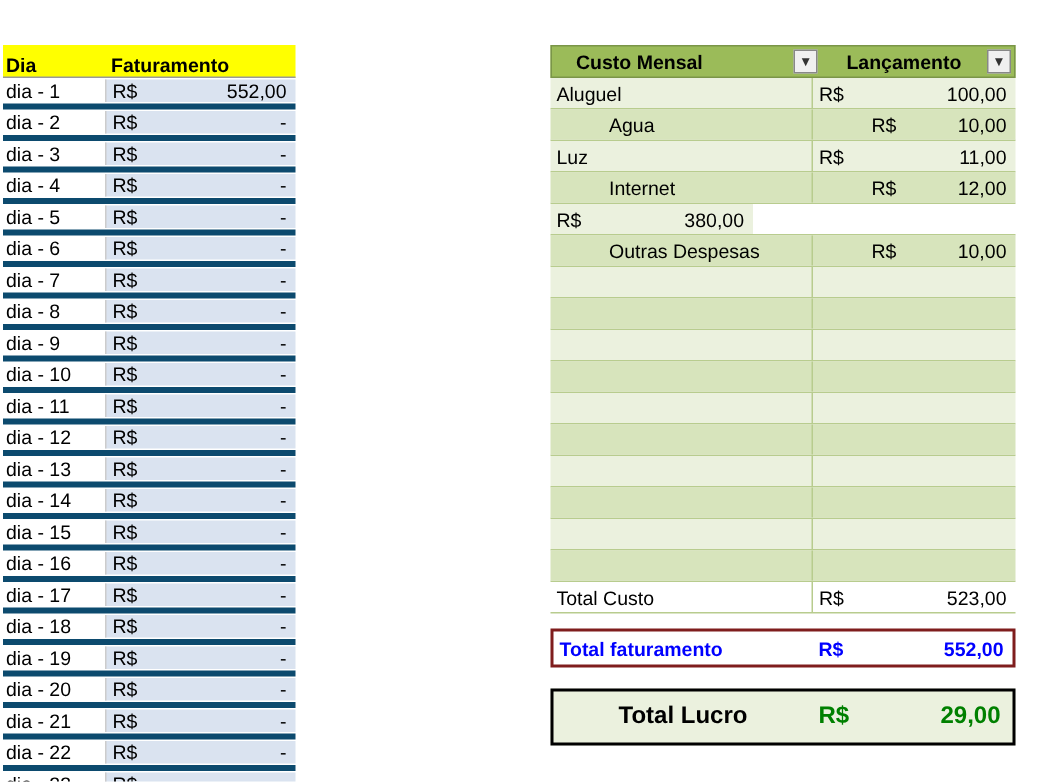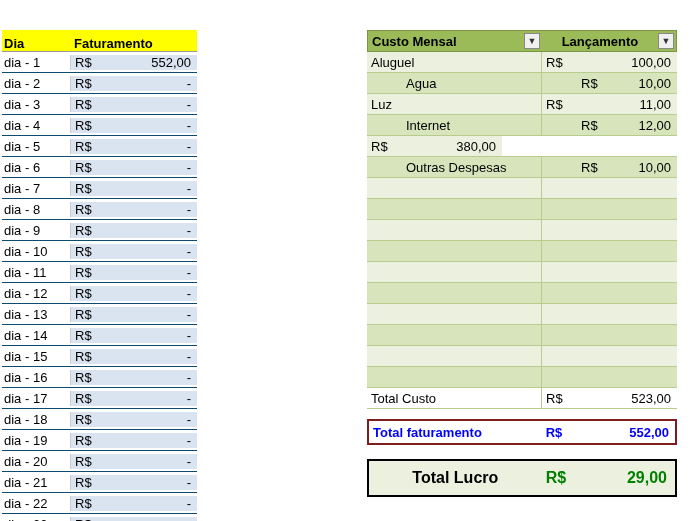--- a/index.html
+++ b/index.html
@@ -7,27 +7,27 @@
 .wrap { display: flex; gap: 25px; }
 .left { width: 195px; }
 .right { width: 310px; margin-left: 145px; }
 .title-row { display: flex; height: 28px; }
 .title-spacer { width: 200px; }
 .title-box { border: 2px solid #000; padding: 2px 16px; color: #ff0000; font-weight: bold; font-size: 14px; }
 .hdr-row { display: flex; background: #ffff00; height: 22px; align-items: flex-end; font-weight: bold; }
 .hdr-row.yellow { border-bottom: 1px solid #999; }
 .col-dia { width: 68px; padding-left: 2px; }
 .col-fat { width: 127px; padding-left: 4px; }
-.row { display: flex; height: 21px; align-items: center; border-bottom: 1px solid #0c4a6e; }
+.row { display: flex; height: 21px; align-items: center; border-bottom: 4px solid #0c4a6e; }
 .cell-dia { width: 68px; padding-left: 2px; background: #fff; }
 .cell-fat { width: 127px; display: flex; justify-content: space-between; padding: 0 6px 0 4px; background: #dae3f0; border-left: 1px solid #ccc; }
 .cell-fat .cur { }
 .cell-fat .val { text-align: right; }
 .right-hdr { display: flex; background: #9bbb59; height: 22px; align-items: center; font-weight: bold; border: 1px solid #7a9548; }
-.right-hdr .c1 { width: 175px; padding-left: 4px; display: flex; justify-content: space-between; align-items: flex-end; padding-right: 2px; }
+.right-hdr .c1 { width: 175px; padding-left: 4px; display: flex; justify-content: space-between; align-items: flex-end; padding-right: 2px; margin-left: 12px; }
 .right-hdr .c2 { width: 135px; display: flex; justify-content: flex-end; align-items: center; padding-right: 2px; }
 .right-hdr .lbl { flex: 1; text-align: center; }
 .drop { width: 16px; height: 16px; background: #f0f0f0; border: 1px solid #888; display: flex; align-items: center; justify-content: center; font-size: 9px; color: #333; }
 .rrow { display: flex; height: 21px; align-items: flex-end; border-bottom: 1px solid #b8cc8e; }
 .rrow .c1 { width: 175px; padding-left: 4px; background: #ebf1de; border-right: 1px solid #b8cc8e; height: 100%; display: flex; align-items: center; }
 .rrow .c2 { width: 135px; display: flex; justify-content: space-between; padding: 0 6px 0 4px; background: #ebf1de; height: 100%; align-items: center; }
 .rrow.alt .c1, .rrow.alt .c2 { background: #d7e4bc; padding-left: 39px; }
 .rrow.tot .c1 { background: #fff; }
 .rrow.tot .c2 { background: #fff; }
 .spacer-row { height: 10px; }

